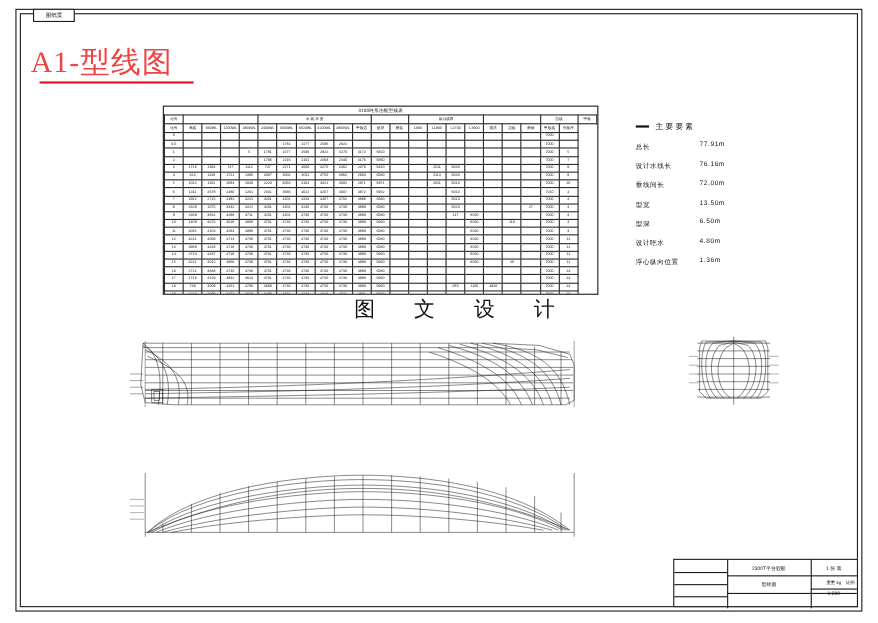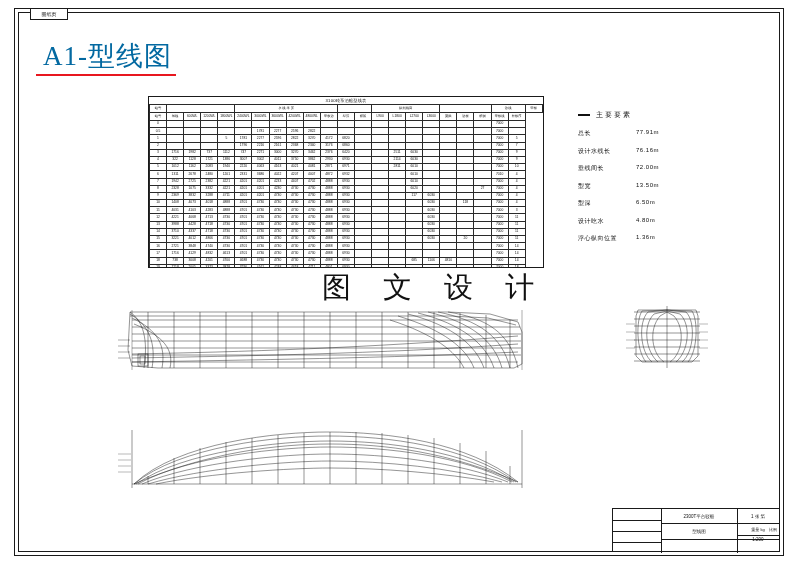--- a/index.html
+++ b/index.html
@@ -45,39 +45,39 @@
     font-size: 5px;
     color: #111;
     line-height: 11px;
     text-align: center;
     background: #fff;
     letter-spacing: 0px;
   }
   
   .main-title {
     position: absolute;
-    left: 43px; top: 38px;
+    left: 28px; top: 38px;
     font-family: "Liberation Serif", serif;
     font-size: 27px;
-    color: #0369a1;
+    color: #ef4444;
     letter-spacing: 1px;
     white-space: nowrap;
   }
   .title-underline {
     position: absolute;
     left: 36px; top: 74px;
     width: 140px; height: 2px;
     background: #e8171f;
   }
   
   .watermark {
     position: absolute;
     left: 322px; top: 268px;
-    font-family: Liberation Sans, sans-serif;
-    font-size: 29px;
+    font-family: Liberation Mono, monospace;
+    font-size: 19px;
     color: #111;
     letter-spacing: 12px;
     white-space: nowrap;
     font-weight: 500;
   }
   
   .table-wrap {
     position: absolute;
     left: 148px; top: 96px;
     width: 396px; height: 172px;

